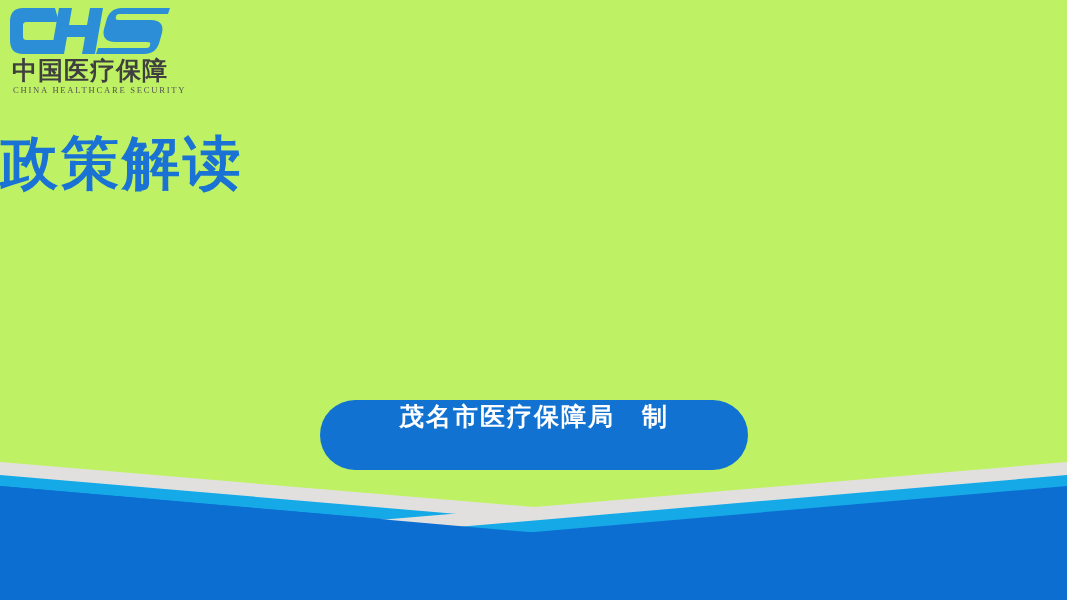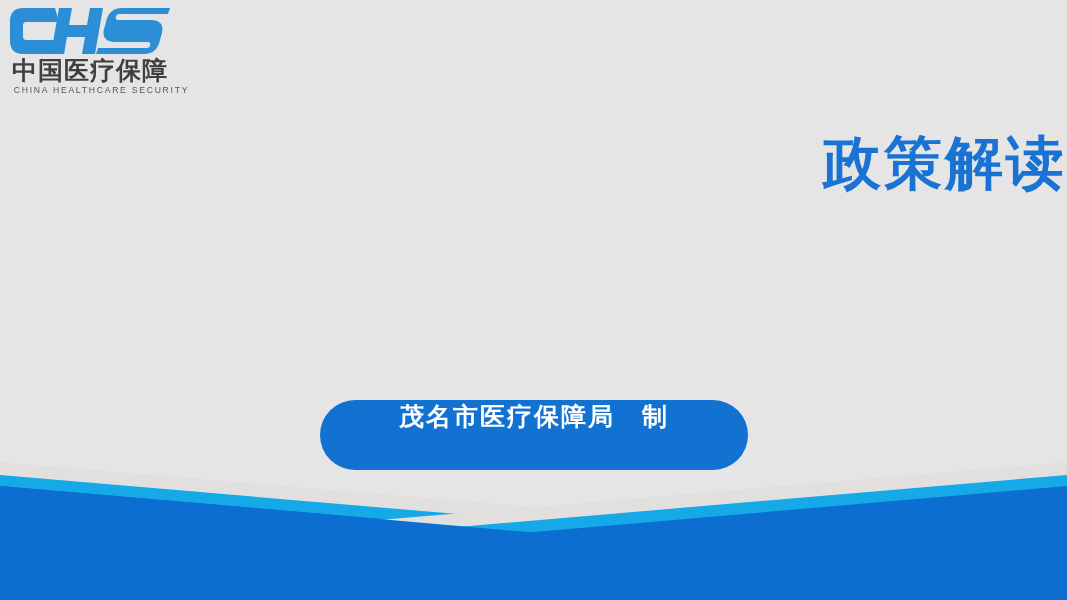--- a/index.html
+++ b/index.html
@@ -8,21 +8,21 @@
     background: #ffffff;
   }
   body {
     font-family: "Liberation Sans", "DejaVu Sans", sans-serif;
   }
 
   #slide {
     position: relative;
     width: 1067px;
     height: 600px;
-    background: #e5e5e5;
+    background: #bef264;
     overflow: hidden;
   }
 
   
   #bottom-decor {
     position: absolute;
     left: 0;
     top: 0;
     width: 1067px;
     height: 600px;
@@ -48,32 +48,31 @@
     letter-spacing: 1px;
     color: #3f3f3f;
     line-height: 1.08;
     font-family: "DejaVu Sans", "Liberation Sans", sans-serif;
   }
   #logo-en {
     margin: 1px 0 0 3px;
     font-size: 8.6px;
     letter-spacing: 1.75px;
     color: #545454;
-    font-family: Liberation Sans, sans-serif;
+    font-family: Liberation Serif, serif;
     white-space: nowrap;
-    text-align: center;
   }
 
   
   #title-area {
     position: absolute;
     left: 0;
     top: 133px;
     width: 1067px;
-    text-align: right;
+    text-align: left;
   }
   #main-title {
     font-size: 58px;
     font-weight: bold;
     color: #1a73d4;
     letter-spacing: 3px;
     line-height: 1.05;
     font-family: "DejaVu Sans", "Liberation Sans", sans-serif;
   }
   .subtitle-line {

